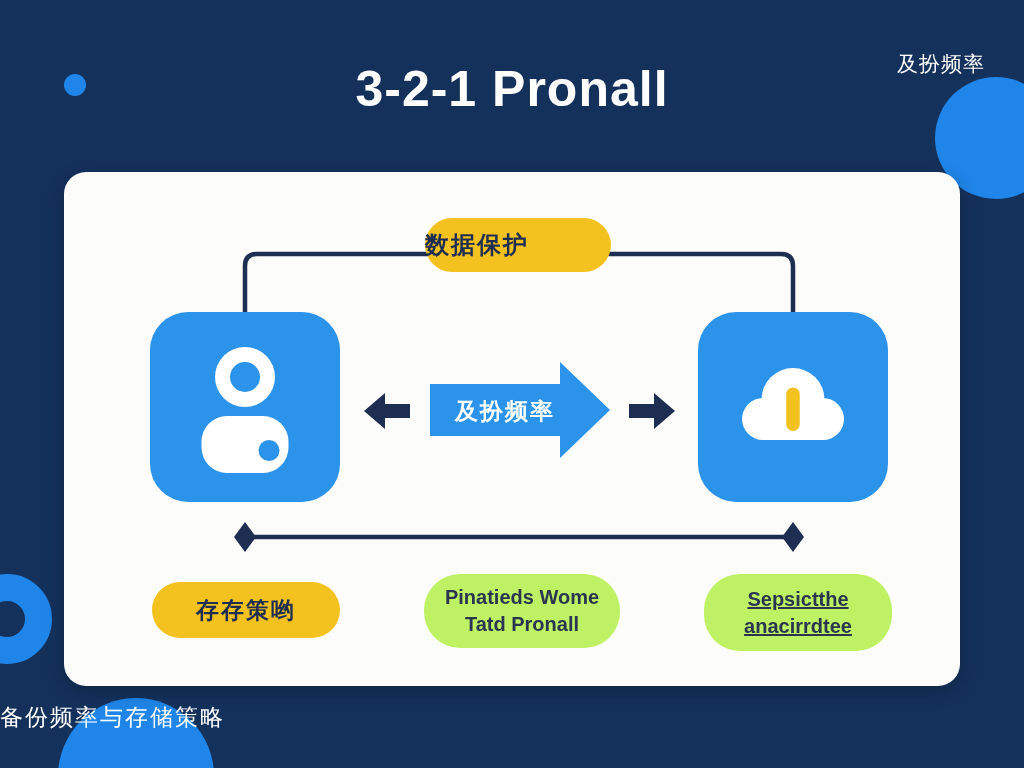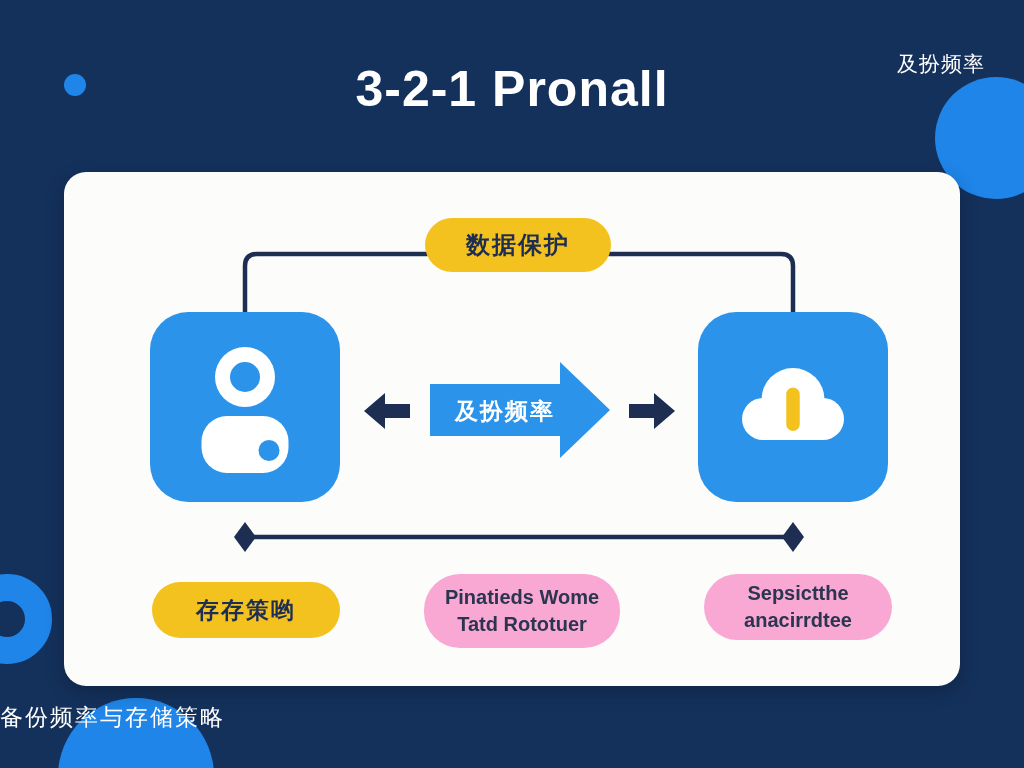--- a/index.html
+++ b/index.html
@@ -40,21 +40,21 @@
   }
 
   .connectors { position: absolute; left: 0; top: 0; width: 896px; height: 514px; }
   .connectors .ln { stroke: #1d2e52; stroke-width: 4.5; fill: none; stroke-linecap: round; }
   .connectors .dm { fill: #1d2e52; }
 
   .badge-top {
     position: absolute; left: 361px; top: 46px;
     width: 186px; height: 54px; border-radius: 27px;
     background: #f4c21f; color: #1d2e52;
-    display: flex; align-items: center; justify-content: center;
+    display: flex; align-items: center; justify-content: flex-start;
     font-size: 24px; font-weight: 700; letter-spacing: 2px;
   }
 
   .tile {
     position: absolute; top: 140px; width: 190px; height: 190px;
     background: #2b93ea; border-radius: 38px;
     display: flex; align-items: center; justify-content: center;
   }
   .tile-left  { left: 86px; }
   .tile-right { left: 634px; }
@@ -75,26 +75,26 @@
     position: absolute;
     display: flex; flex-direction: column;
     align-items: center; justify-content: center;
   }
   .pill-yellow {
     left: 88px; top: 410px; width: 188px; height: 56px;
     background: #f4c21f; border-radius: 28px;
     color: #1d2e52; font-size: 23px; font-weight: 700; letter-spacing: 2px;
   }
   .pill-gray {
-    background: #f9a8d4; border-radius: 36px;
+    background: #bef264; border-radius: 36px;
     color: #2a3550; font-size: 20px; font-weight: 600; line-height: 1.35;
     text-align: center;
   }
   .pill-mid   { left: 360px; top: 402px; width: 196px; height: 74px; }
-  .pill-right { left: 640px; top: 402px; width: 188px; height: 66px; }
+  .pill-right { left: 640px; top: 402px; width: 188px; height: 77px; text-decoration: underline; }
 
   .caption {
     position: absolute; top: 702px; left: 0; width: 100%;
     text-align: left; color: #ffffff; font-size: 23px; letter-spacing: 2px;
   }
 </style>
 </head>
 <body>
 
 <div class="canvas">
@@ -152,21 +152,21 @@
     <svg class="small-arrow small-arrow-right" viewBox="0 0 46 36">
       <polygon points="46,18 25,0 25,11 0,11 0,25 25,25 25,36" fill="#1d2e52"></polygon>
     </svg>
 
     <div class="pill pill-yellow">
       <span>存存策哟</span>
     </div>
 
     <div class="pill pill-gray pill-mid">
       <span>Pinatieds Wome</span>
-      <span>Tatd Rototuer</span>
+      <span>Tatd Pronall</span>
     </div>
 
     <div class="pill pill-gray pill-right">
       <span>Sepsictthe</span>
       <span>anacirrdtee</span>
     </div>
 
   </div>
 
   <div class="caption">备份频率与存储策略</div>

